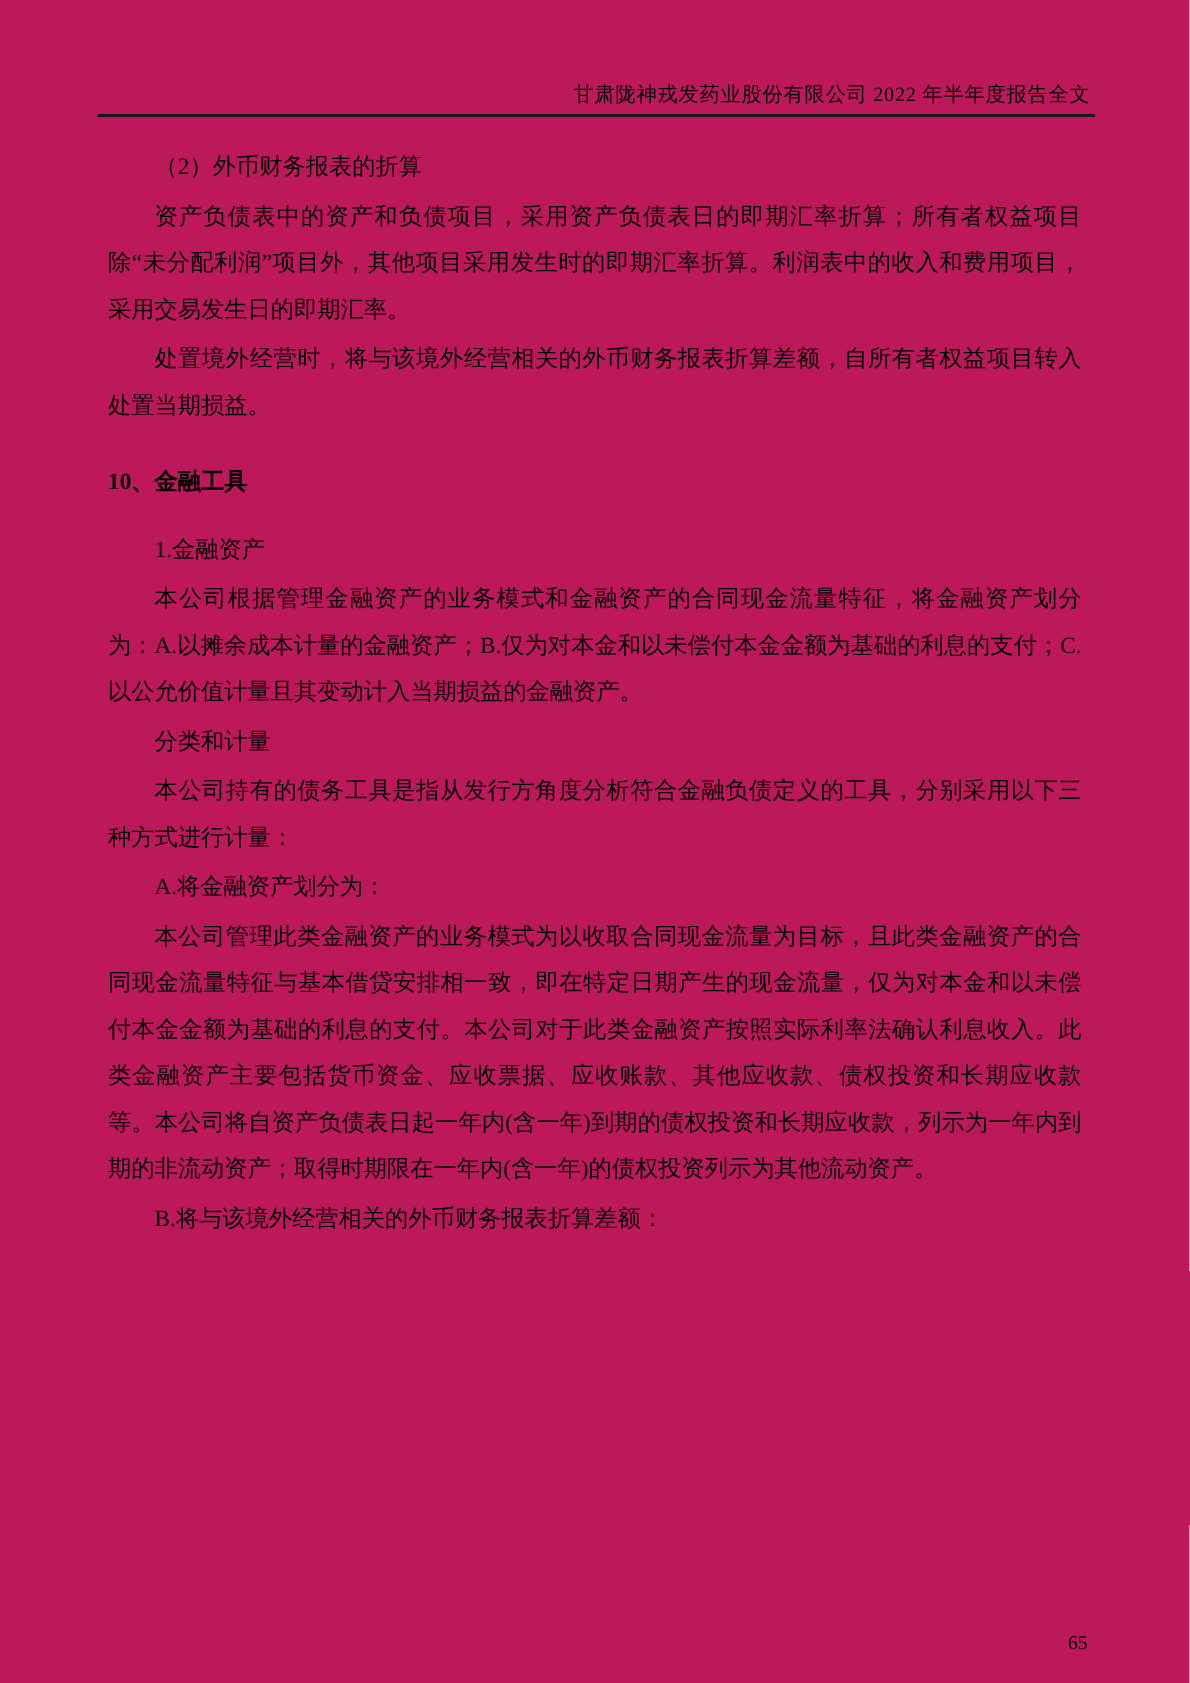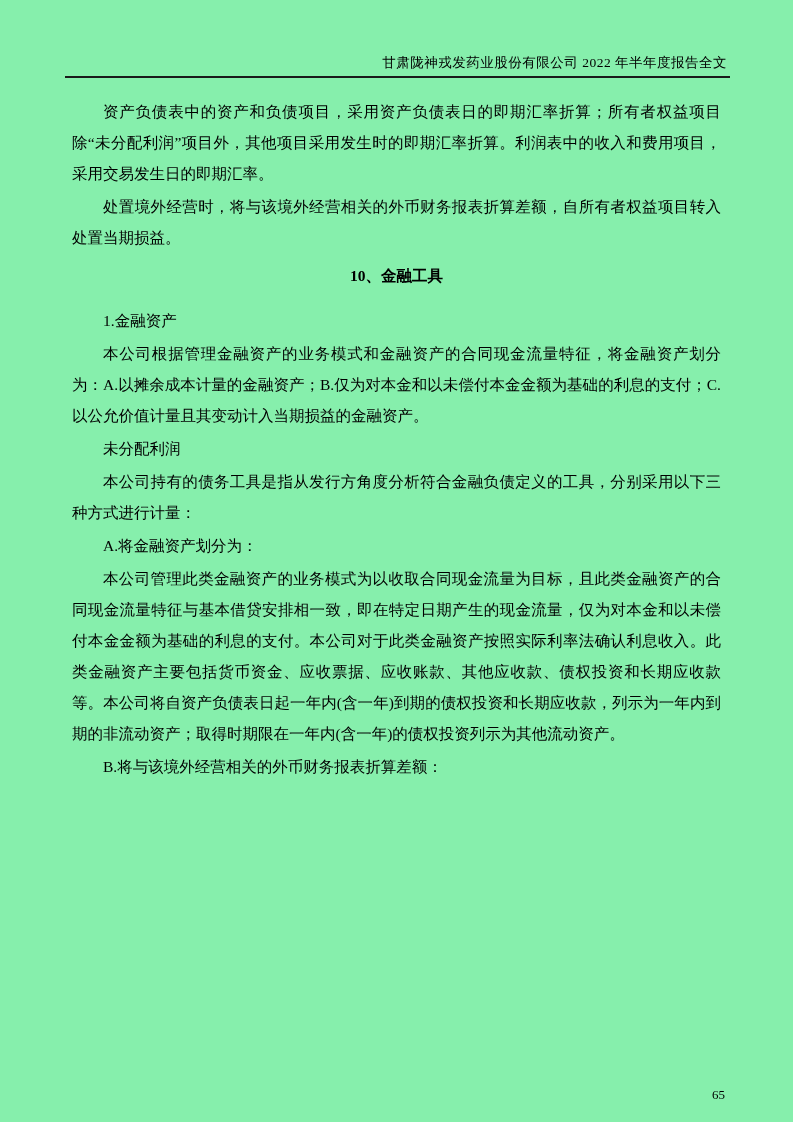--- a/index.html
+++ b/index.html
@@ -4,21 +4,21 @@
 <style>
   html, body {
     margin: 0;
     padding: 0;
     background: #ffffff;
   }
   .page {
     position: relative;
     width: 793px;
     height: 1122px;
-    background: #86efac;
+    background: #be185d;
     font-family: "Liberation Serif", "DejaVu Serif", serif;
     color: #000000;
     overflow: hidden;
   }
   .header {
     position: absolute;
     top: 54px;
     left: 66px;
     width: 661px;
     text-align: right;
@@ -43,49 +43,50 @@
     font-size: 15.5px;
     line-height: 31px;
     text-align: justify;
     text-justify: inter-ideograph;
   }
   .para {
     margin: 0 0 2px 0;
     text-indent: 2em;
   }
   .heading {
-    margin: 7px 0 14px 0;
+    margin: 20px 0 14px 0;
     text-indent: 0;
     font-weight: bold;
-    text-align: center;
+    text-align: left;
   }
   .page-number {
     position: absolute;
     right: 68px;
     top: 1087px;
     font-size: 13px;
     color: #000000;
   }
 </style>
 </head>
 <body>
 
 <div class="page">
 
   <div class="header">甘肃陇神戎发药业股份有限公司 2022 年半年度报告全文</div>
 
   <div class="header-rule"></div>
 
   <div class="content">
+    <div class="para">（2）外币财务报表的折算</div>
     <div class="para">资产负债表中的资产和负债项目，采用资产负债表日的即期汇率折算；所有者权益项目除“未分配利润”项目外，其他项目采用发生时的即期汇率折算。利润表中的收入和费用项目，采用交易发生日的即期汇率。</div>
     <div class="para">处置境外经营时，将与该境外经营相关的外币财务报表折算差额，自所有者权益项目转入处置当期损益。</div>
     <div class="heading">10、金融工具</div>
     <div class="para">1.金融资产</div>
     <div class="para">本公司根据管理金融资产的业务模式和金融资产的合同现金流量特征，将金融资产划分为：A.以摊余成本计量的金融资产；B.仅为对本金和以未偿付本金金额为基础的利息的支付；C.以公允价值计量且其变动计入当期损益的金融资产。</div>
-    <div class="para">未分配利润</div>
+    <div class="para">分类和计量</div>
     <div class="para">本公司持有的债务工具是指从发行方角度分析符合金融负债定义的工具，分别采用以下三种方式进行计量：</div>
     <div class="para">A.将金融资产划分为：</div>
     <div class="para">本公司管理此类金融资产的业务模式为以收取合同现金流量为目标，且此类金融资产的合同现金流量特征与基本借贷安排相一致，即在特定日期产生的现金流量，仅为对本金和以未偿付本金金额为基础的利息的支付。本公司对于此类金融资产按照实际利率法确认利息收入。此类金融资产主要包括货币资金、应收票据、应收账款、其他应收款、债权投资和长期应收款等。本公司将自资产负债表日起一年内(含一年)到期的债权投资和长期应收款，列示为一年内到期的非流动资产；取得时期限在一年内(含一年)的债权投资列示为其他流动资产。</div>
     <div class="para">B.将与该境外经营相关的外币财务报表折算差额：</div>
   </div>
 
   <div class="page-number">65</div>
 
 </div>
 

